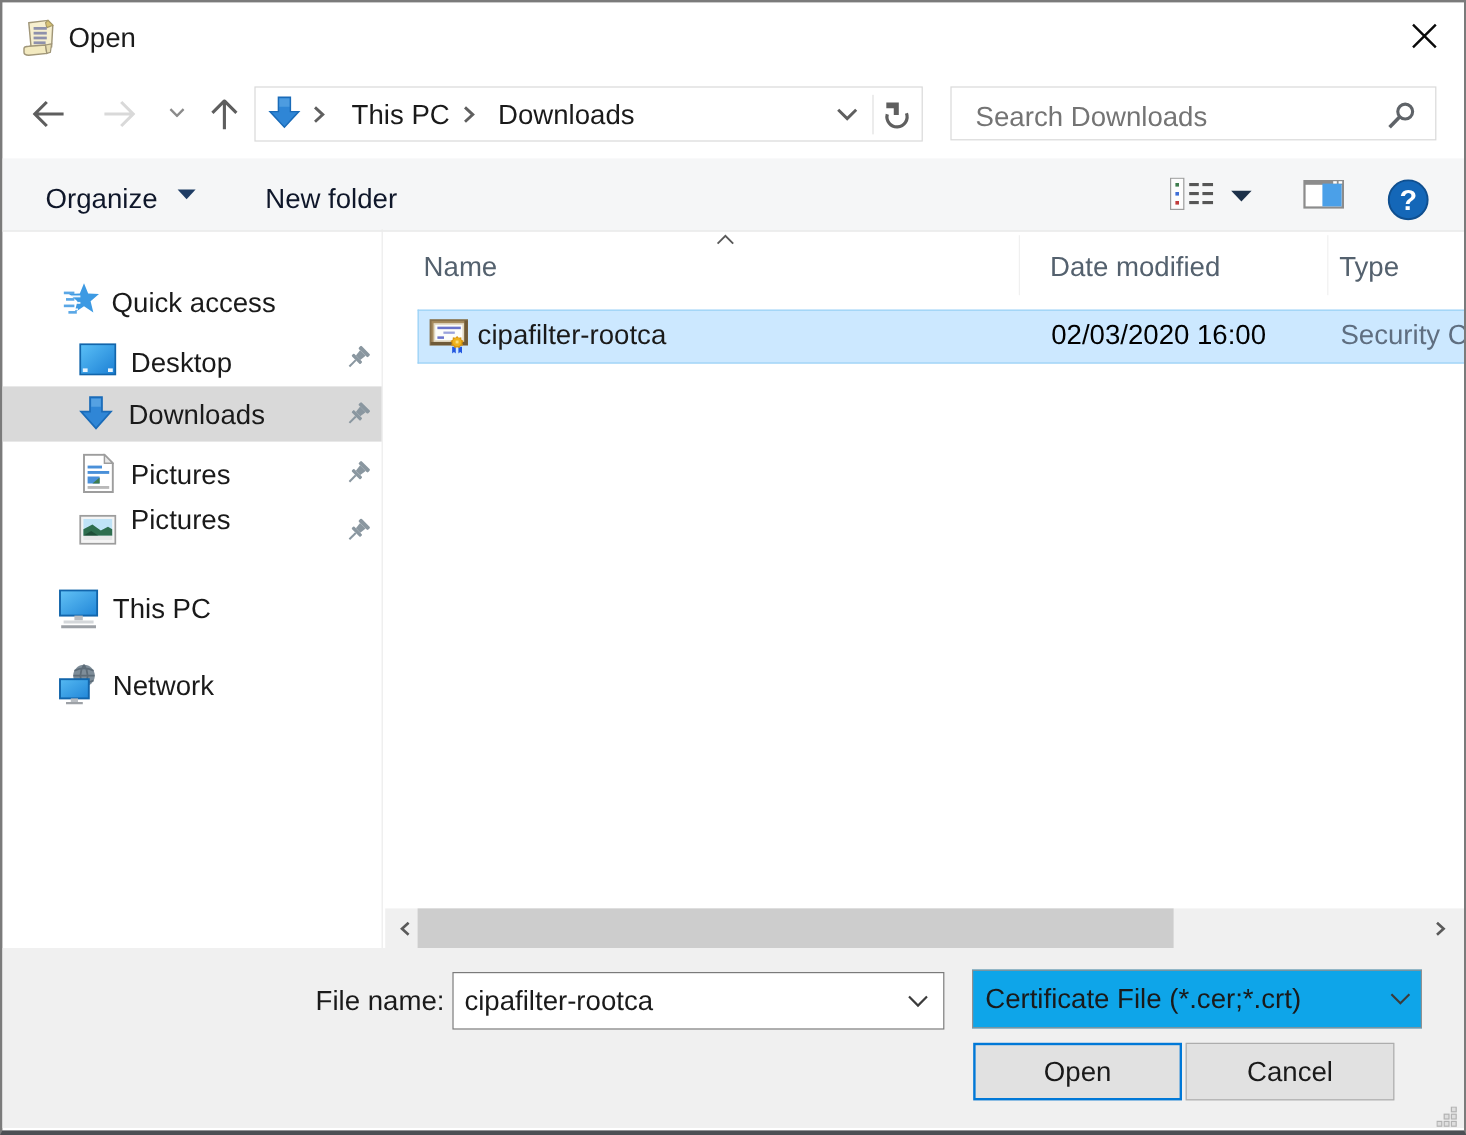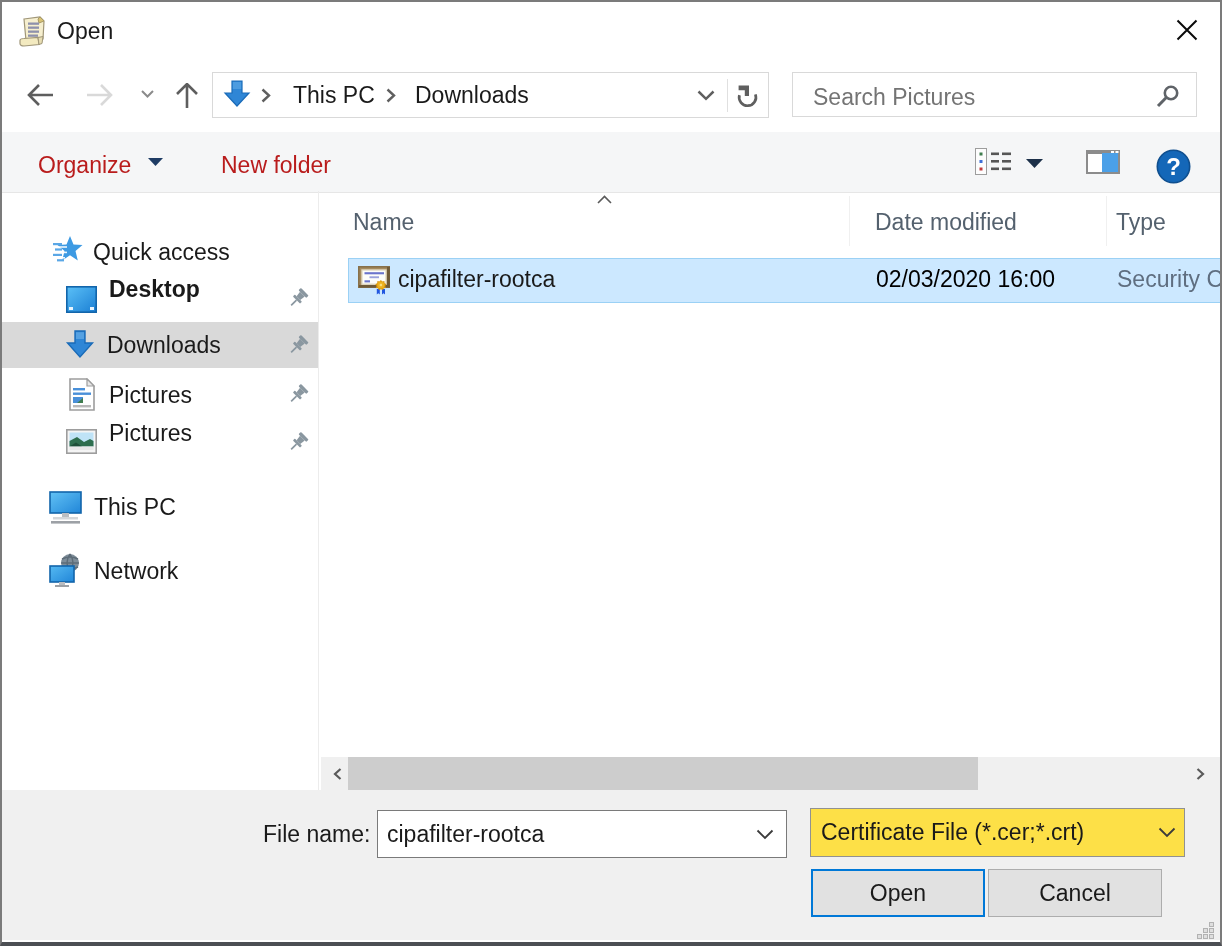--- a/index.html
+++ b/index.html
@@ -13,36 +13,36 @@
 .vc { display:flex; align-items:center; }
 
 #titletext { left:55px; top:15px; height:28px; }
 #closex { left:1174px; top:17px; width:22px; height:22px; }
 
 #addrbar { left:210px; top:70px; width:557px; height:46px; border:1px solid #d9d9d9; background:#fff; }
 #searchbox { left:790px; top:70px; width:405px; height:45px; border:1px solid #d9d9d9; background:#fff; }
 .navtxt { color:#1a1a1a; }
 
 #toolbar { left:0px; top:130px; width:1220px; height:61px; background:#f5f6f7; border-bottom:1px solid #e6e6e6; }
-.tbtxt { color:#b91c1c; }
+.tbtxt { color:#0f172a; }
 
 #sidebar-divider { left:316px; top:189px; width:1px; height:601px; background:#ececec; }
 .side-item { position:absolute; height:30px; display:flex; align-items:center; }
 .pin { position:absolute; width:22px; height:22px; }
 #dl-row { left:0px; top:320px; width:316px; height:46px; background:#d9d9d9; }
 
 .hdrtxt { color:#54616e; }
 #selrow { left:346px; top:256px; width:876px; height:45px; background:#cce8ff; border:1px solid #9bd1f5; border-right:none; }
 
 #hscroll { left:319px; top:755px; width:901px; height:34px; background:#f0f0f0; }
 #hthumb { left:27px; top:0px; width:630px; height:34px; background:#cdcdcd; position:absolute; }
 
 #bottom { left:0px; top:788px; width:1220px; height:150px; background:#f0f0f0; }
 #fncombo { left:375px; top:808px; width:410px; height:48px; background:#fff; border:1px solid #7a7a7a; }
-#typecombo { left:808px; top:806px; width:375px; height:49px; background:#fde047; border:1px solid #919191; }
+#typecombo { left:808px; top:806px; width:375px; height:49px; background:#0ea5e9; border:1px solid #919191; }
 #openbtn { left:809px; top:867px; width:174px; height:48px; background:#e1e1e1; border:2px solid #0078d7; text-align:center; }
 #cancelbtn { left:986px; top:867px; width:174px; height:48px; background:#e1e1e1; border:1px solid #adadad; text-align:center; }
 .btntxt { width:100%; text-align:center; }
 </style>
 </head>
 <body>
 <div id="win">
 
   <div class="abs" id="titleicon" style="left:15px;top:13px;width:32px;height:33px;">
     <svg width="32" height="33" viewBox="0 0 32 33">
@@ -113,21 +113,21 @@
     <div class="abs" style="left:514px;top:6px;width:1px;height:33px;background:#e0e0e0;"></div>
     <div class="abs" id="refresh" style="left:522px;top:12px;width:24px;height:24px;">
       <svg width="24" height="24" viewBox="0 0 24 24">
         <path d="M4.4 10.2 A 8.4 8.4 0 1 0 20.4 9.4" stroke="#5f5f5f" stroke-width="2.7" fill="none"></path>
         <path d="M3.6 0.5 L14 0.5 L14 10.9 L9.8 10.9 L9.8 5.3 L3.6 5.3 Z" fill="#5f5f5f"></path>
       </svg>
     </div>
   </div>
 
   <div class="abs" id="searchbox">
-    <div class="abs vc" style="left:20px;top:2px;height:45px;color:#747474;">Search Pictures</div>
+    <div class="abs vc" style="left:20px;top:2px;height:45px;color:#747474;">Search Downloads</div>
     <div class="abs" id="magnifier" style="left:362px;top:12px;width:26px;height:24px;">
       <svg width="26" height="24" viewBox="0 0 26 24">
         <circle cx="16" cy="8" r="6.2" stroke="#5f6368" stroke-width="2.6" fill="none"></circle>
         <path d="M11.3 12.5 L3 21" stroke="#5f6368" stroke-width="3" fill="none"></path>
       </svg>
     </div>
   </div>
 
   <div class="abs" id="toolbar"></div>
   <div class="abs vc tbtxt" style="left:36px;top:134px;height:59px;">Organize</div>
@@ -193,21 +193,21 @@
           <linearGradient id="dg" x1="0" y1="0" x2="1" y2="1">
         <stop offset="0" stop-color="#5bc0f7"></stop>
             <stop offset="1" stop-color="#1b7fd4"></stop>
           </linearGradient>
         </defs>
       <rect x="0.8" y="0.8" width="29.4" height="25.4" fill="url(#dg)" stroke="#1265ab" stroke-width="1.6"></rect>
       <rect x="3" y="21" width="4" height="3" fill="#e8f4fd"></rect>
       <rect x="24" y="21" width="4" height="3" fill="#e8f4fd"></rect>
     </svg>
   </div>
-  <div class="abs side-item" style="left:107px;top:272px;font-weight:bold;">Desktop</div>
+  <div class="abs side-item" style="left:107px;top:285px;">Desktop</div>
   <div class="abs pin" style="left:283px;top:286px;">
       <svg width="24" height="23" viewBox="0 0 24 23">
       <g fill="#8a97a0" transform="rotate(45 12 11.5)">
         <rect x="6.5" y="0.5" width="11" height="3.4" rx="1"></rect>
         <path d="M8.7 3.9 L15.3 3.9 L14.6 9.5 L9.4 9.5 Z"></path>
         <rect x="6.9" y="9.5" width="10.2" height="2.8" rx="0.8"></rect>
         <rect x="11.2" y="12.3" width="1.7" height="7.5"></rect>
       </g>
     </svg>
     </div>

